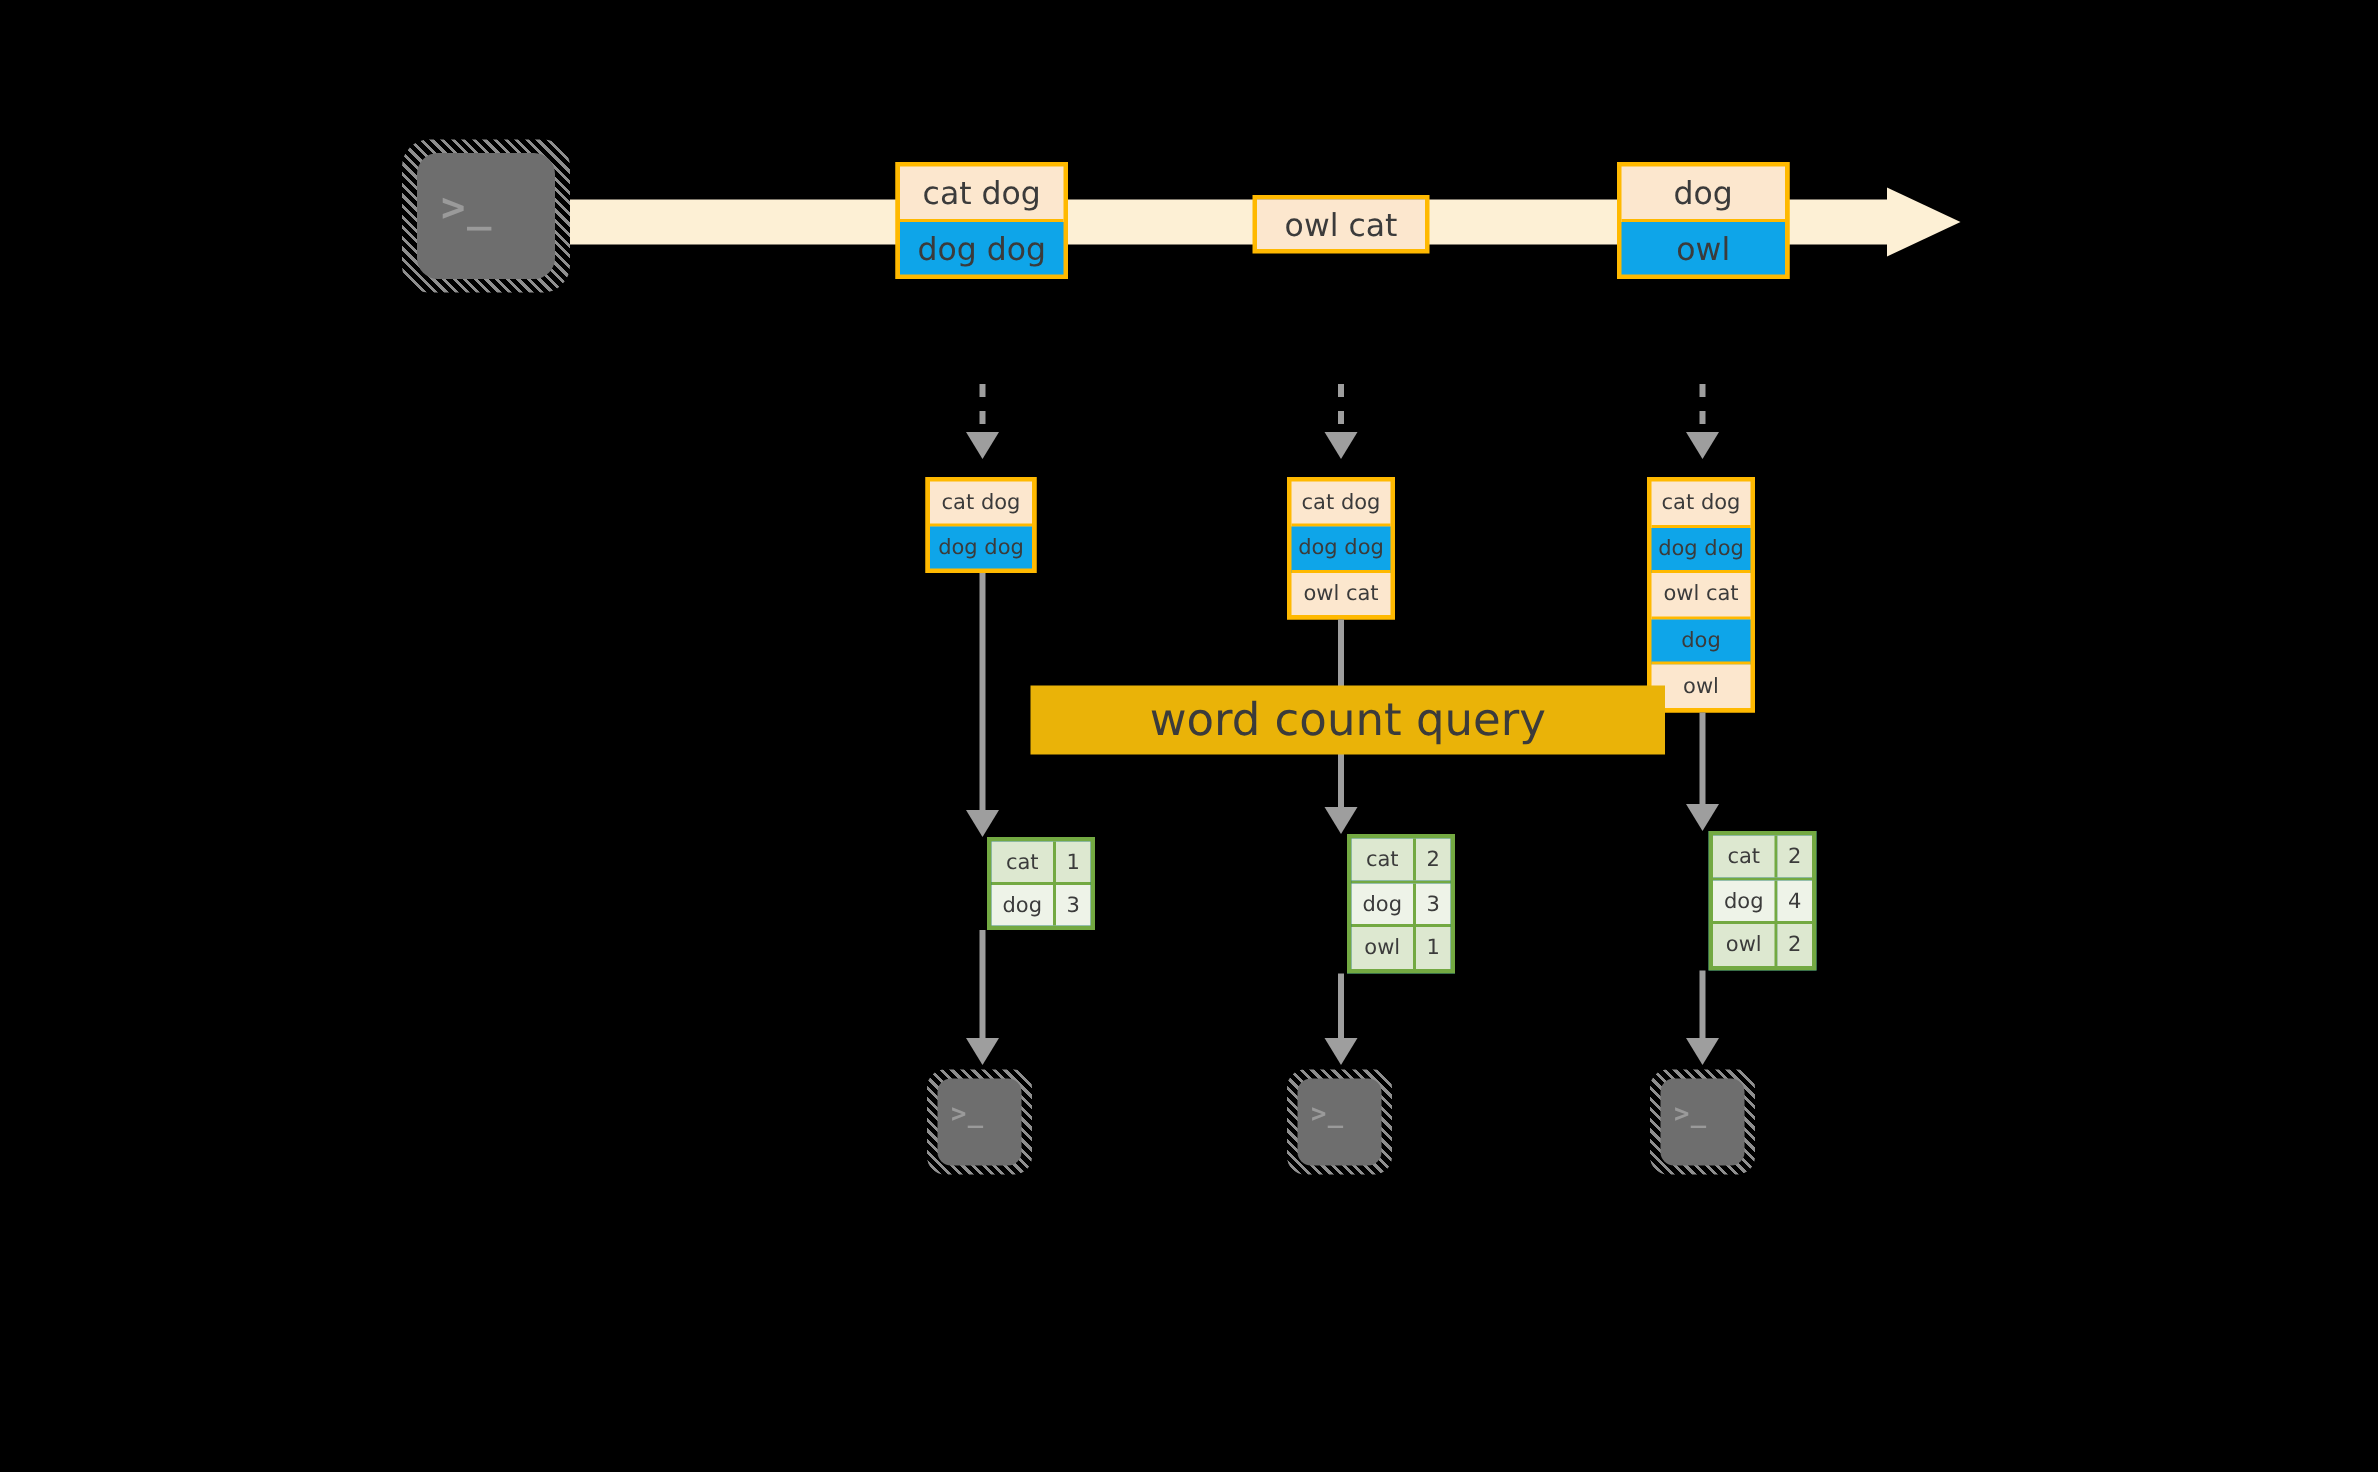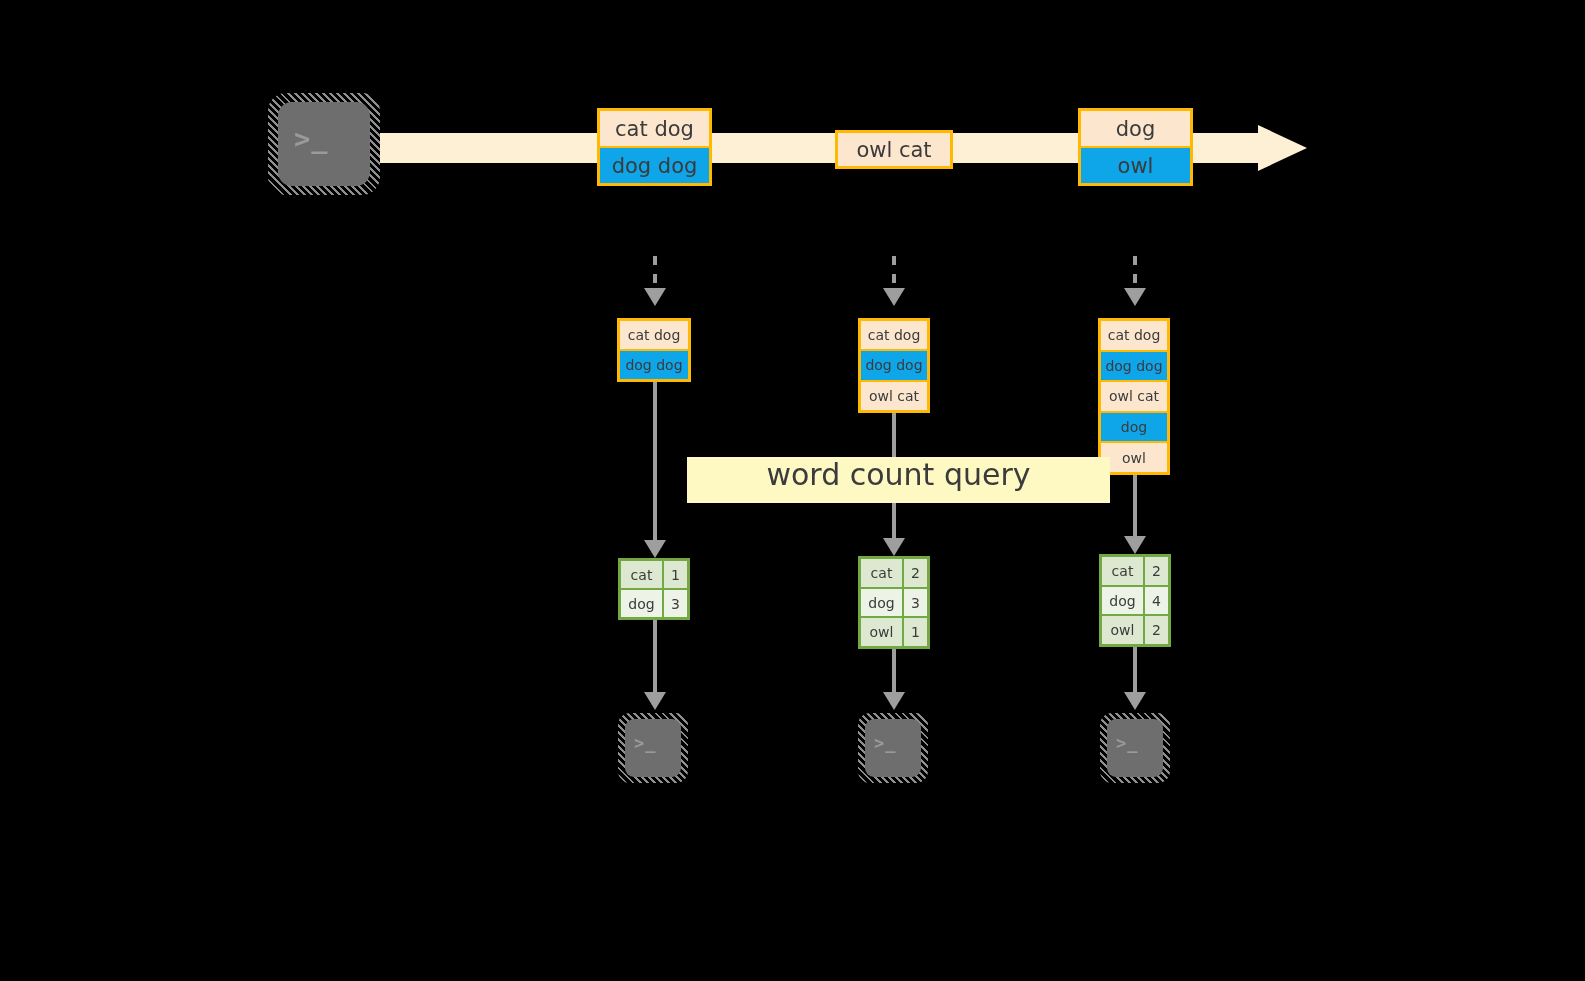--- a/index.html
+++ b/index.html
@@ -79,20 +79,21 @@
   .etable .cell.alt { background: #0ea5e9; }
 
   
   .gtable {
     position: absolute;
     box-sizing: border-box;
     border: 3px solid #73a942;
     background: #0369a1;
     display: flex;
     flex-direction: column;
+    margin-left: 40px;
   }
   .gtable .grow {
     flex: 1 1 auto;
     display: flex;
     border-bottom: 2px solid #73a942;
   }
   .gtable .grow:last-child { border-bottom: none; }
   .gtable .gcell {
     box-sizing: border-box;
     display: flex;
@@ -126,24 +127,24 @@
     width: 0;
     height: 0;
     border-left: 11px solid transparent;
     border-right: 11px solid transparent;
     border-top: 18px solid #9e9e9e;
   }
 
   
   .qlabel {
     position: absolute;
-    background: #fef9c3;
+    background: #eab308;
     color: #3b3b3b;
     display: flex;
-    align-items: flex-start;
+    align-items: center;
     justify-content: center;
     white-space: nowrap;
   }
 </style>
 </head>
 <body>
 
 <div id="stage">
 
   <div class="stream-band" style="left:370px; top:133px; width:890px; height:30px;"></div>

